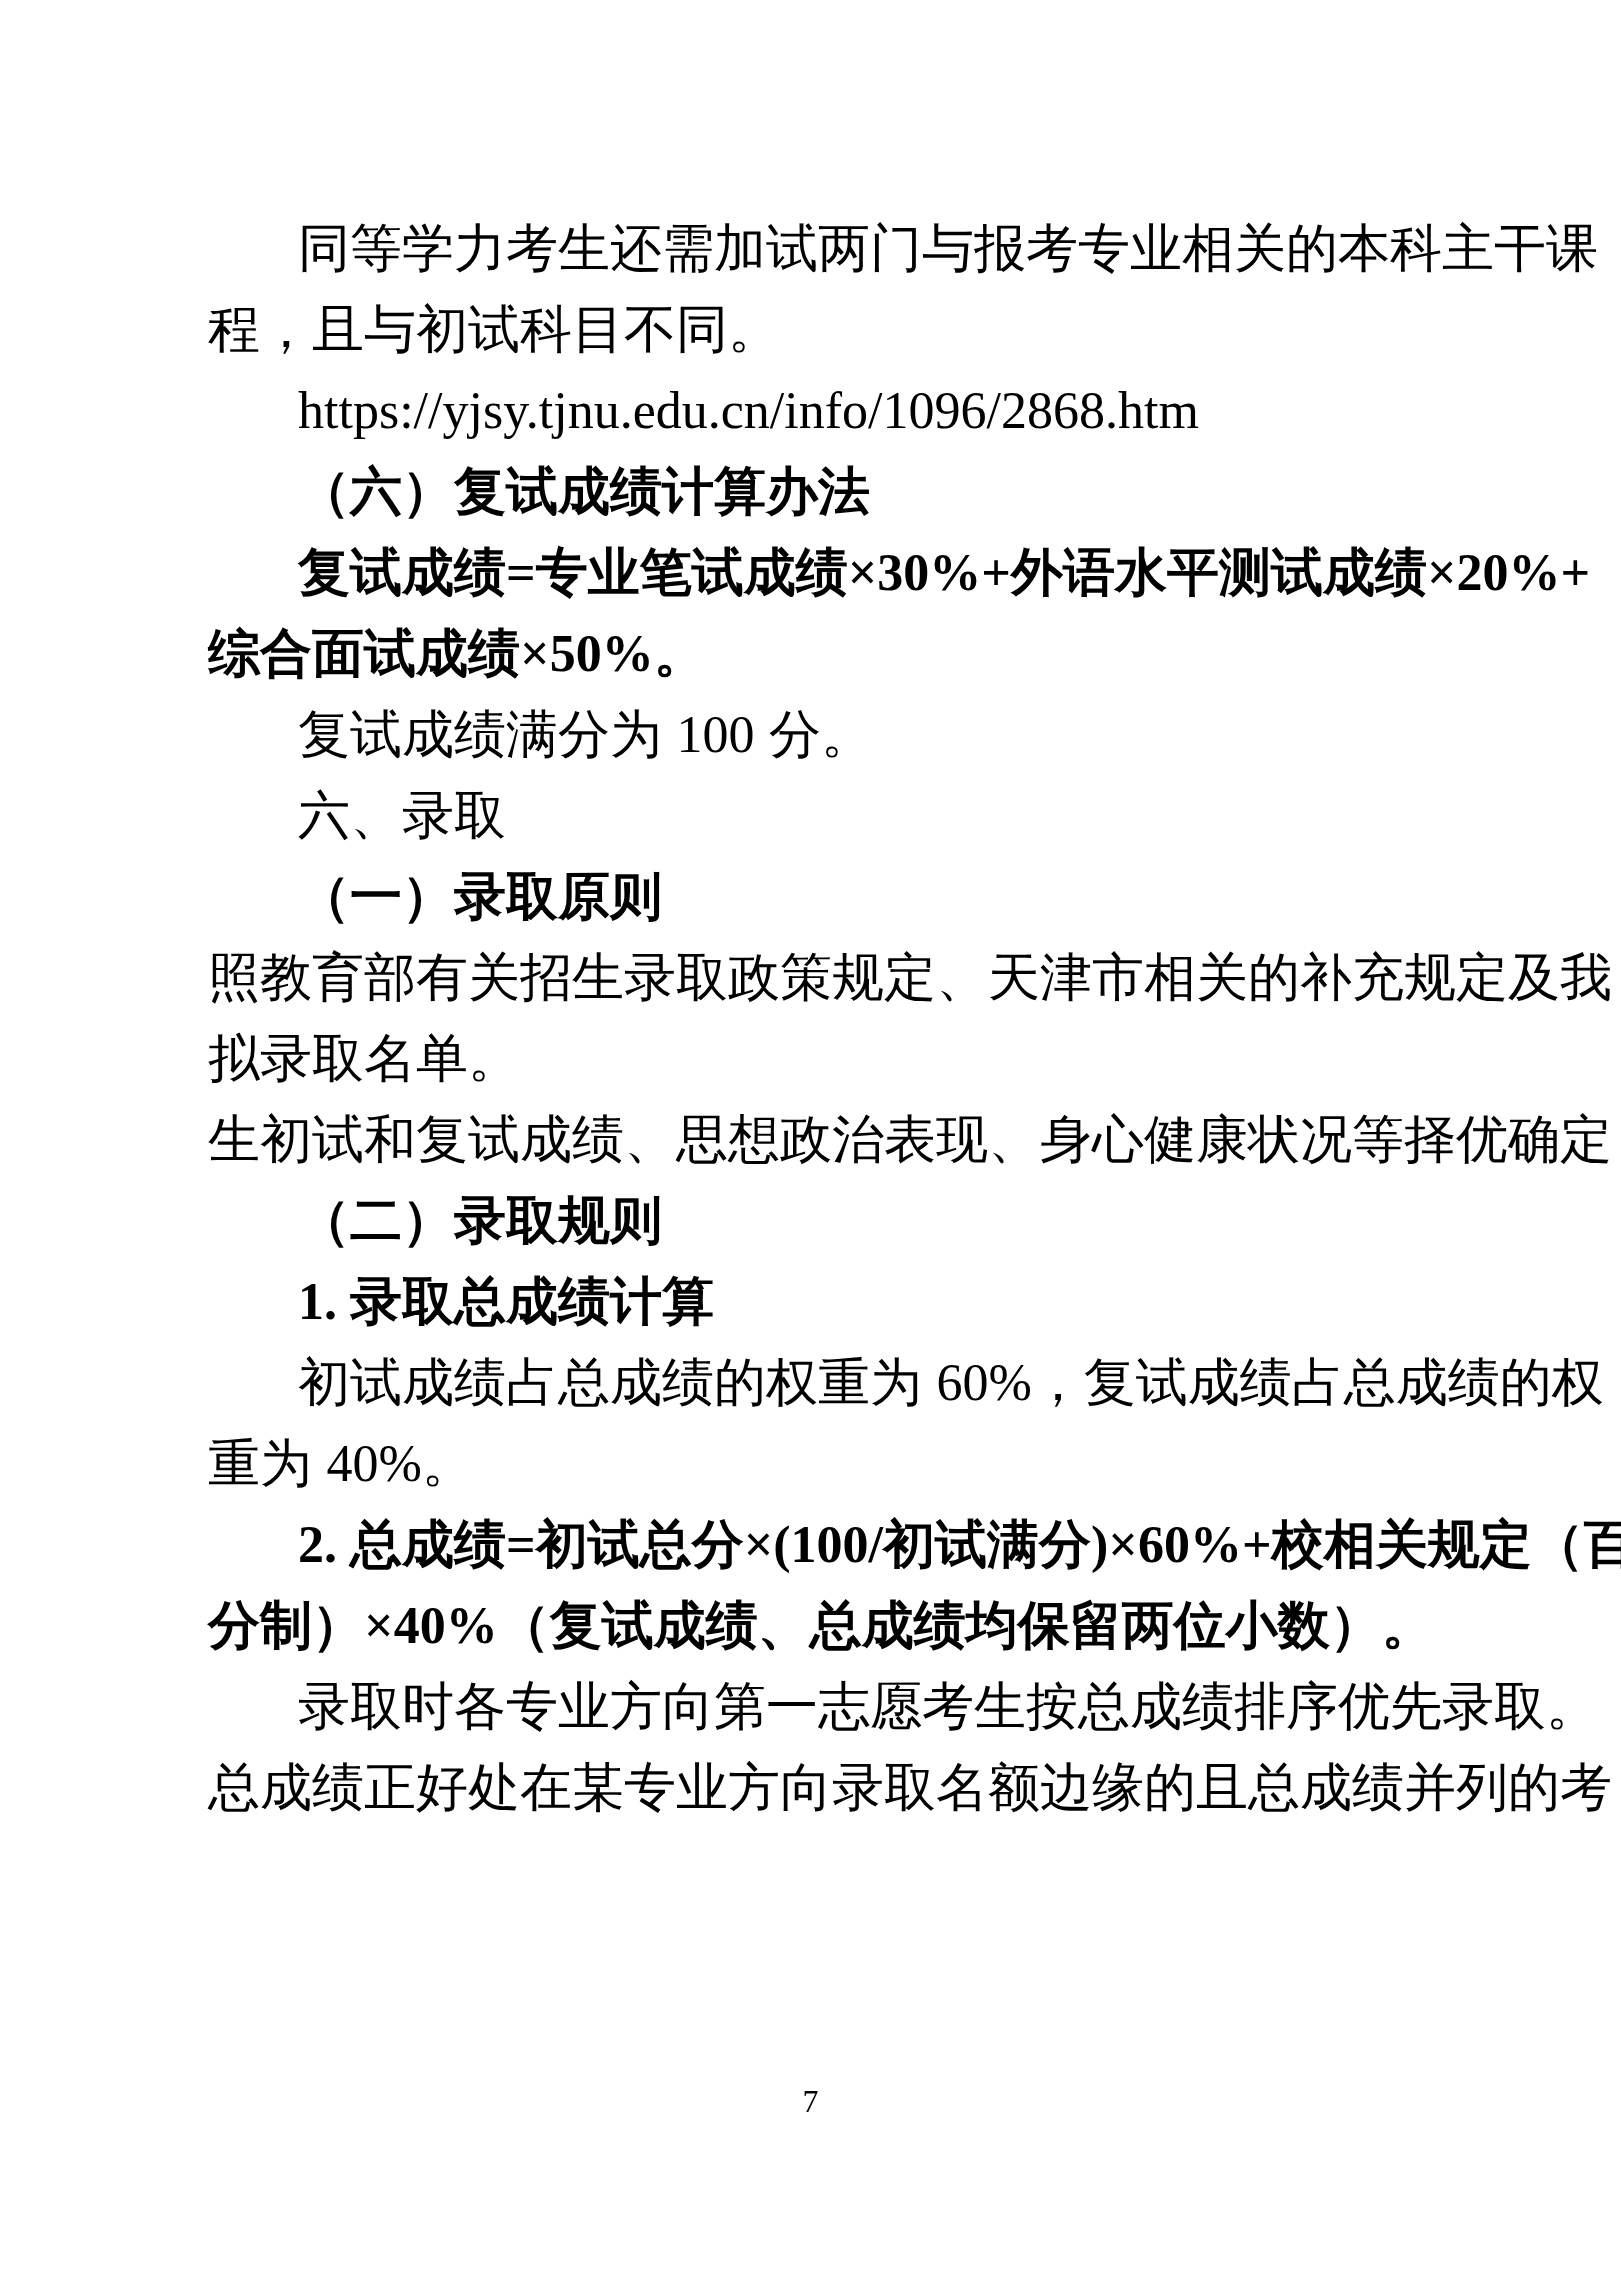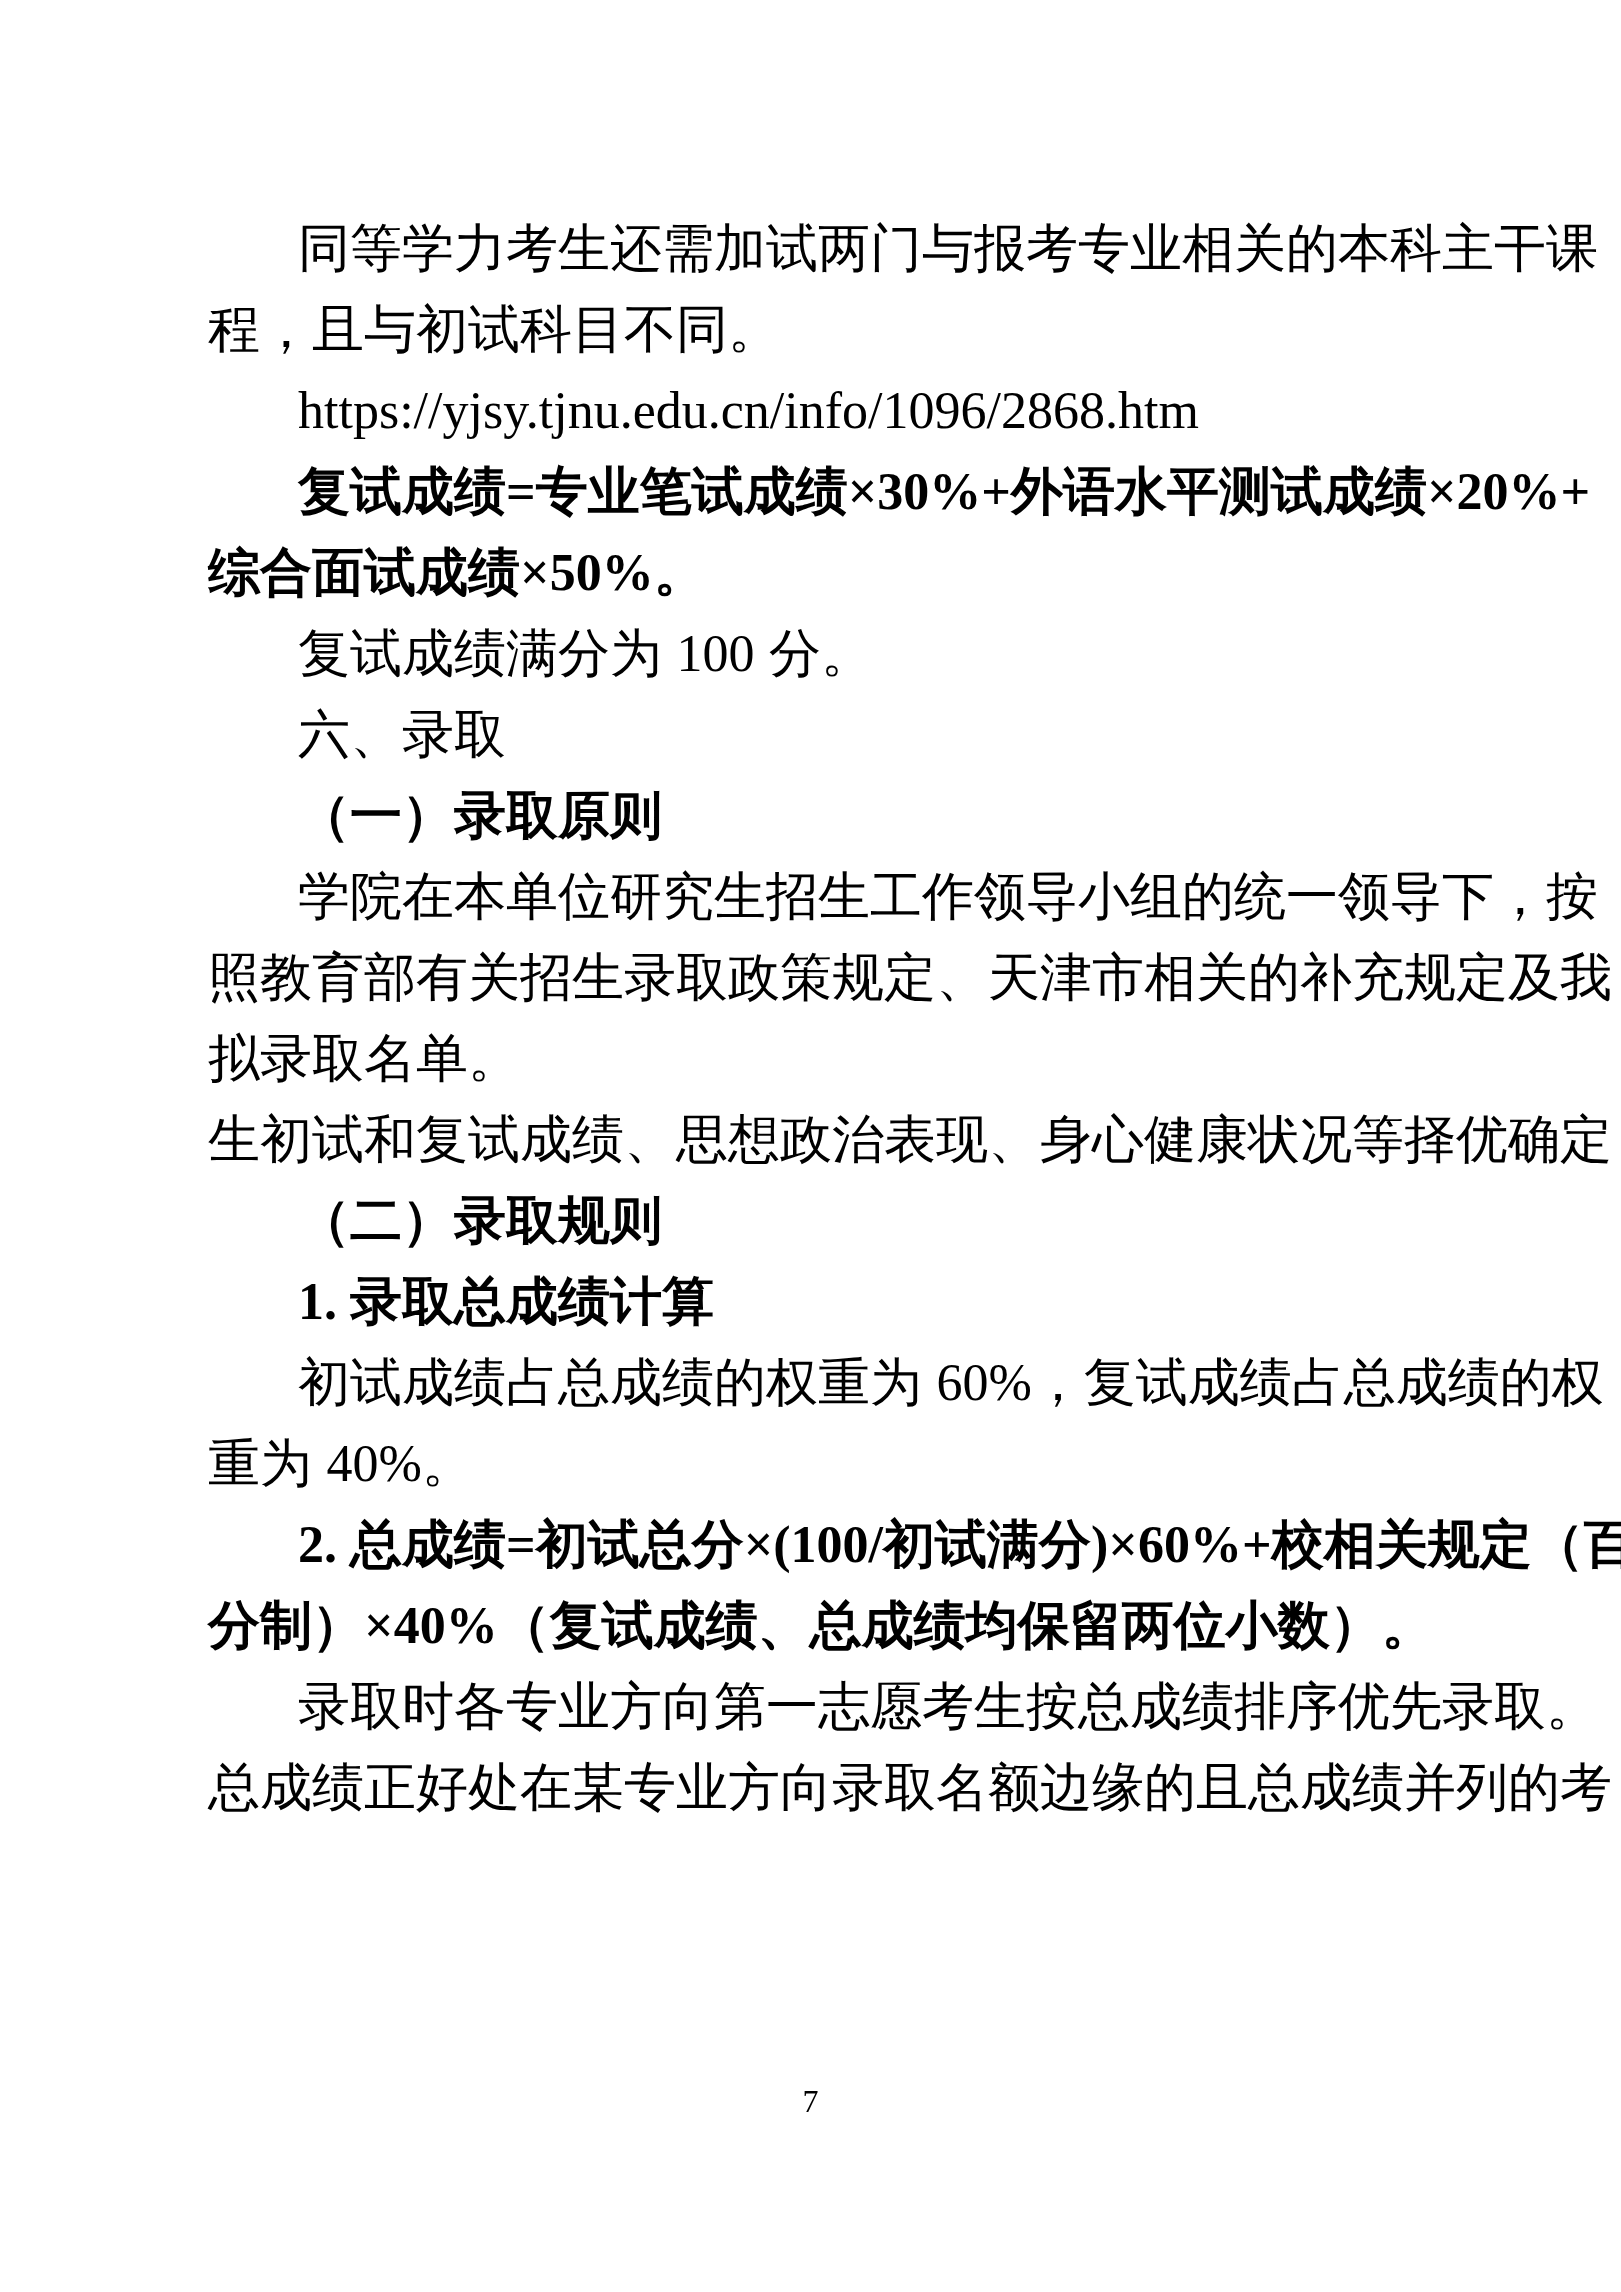--- a/index.html
+++ b/index.html
@@ -53,26 +53,26 @@
   }
 </style>
 </head>
 <body>
 
 <div class="page">
   <div class="text-block" id="text-block">
       <div class="line indent"><span class="seg">同等学力考生还需加试两门与报考专业相关的本科主干课</span></div>
       <div class="line"><span class="seg">程，且与初试科目不同。</span></div>
       <div class="line indent"><span class="seg serif">https://yjsy.tjnu.edu.cn/info/1096/2868.htm</span></div>
+      <div class="line indent bold"><span class="seg">（六）复试成绩计算办法</span></div>
       <div class="line indent bold"><span class="seg">复试成绩</span><span class="seg serif">=</span><span class="seg">专业笔试成绩</span><span class="seg serif">×30%+</span><span class="seg">外语水平测试成绩</span><span class="seg serif">×20%+</span></div>
       <div class="line bold"><span class="seg">综合面试成绩</span><span class="seg serif">×50%</span><span class="seg">。</span></div>
       <div class="line indent"><span class="seg">复试成绩满分为 </span><span class="seg serif">100</span><span class="seg"> 分。</span></div>
       <div class="line indent"><span class="seg">六、录取</span></div>
       <div class="line indent bold"><span class="seg">（一）录取原则</span></div>
-      <div class="line indent"><span class="seg">学院在本单位研究生招生工作领导小组的统一领导下，按</span></div>
       <div class="line"><span class="seg">照教育部有关招生录取政策规定、天津市相关的补充规定及我</span></div>
       <div class="line"><span class="seg">拟录取名单。</span></div>
       <div class="line"><span class="seg">生初试和复试成绩、思想政治表现、身心健康状况等择优确定</span></div>
       <div class="line indent bold"><span class="seg">（二）录取规则</span></div>
       <div class="line indent bold"><span class="seg serif">1. </span><span class="seg">录取总成绩计算</span></div>
       <div class="line indent"><span class="seg">初试成绩占总成绩的权重为 </span><span class="seg serif">60%</span><span class="seg">，复试成绩占总成绩的权</span></div>
       <div class="line"><span class="seg">重为 </span><span class="seg serif">40%</span><span class="seg">。</span></div>
       <div class="line indent bold"><span class="seg serif">2. </span><span class="seg">总成绩</span><span class="seg serif">=</span><span class="seg">初试总分</span><span class="seg serif">×(100/</span><span class="seg">初试满分</span><span class="seg serif">)×60%+</span><span class="seg">校相关规定（百</span></div>
       <div class="line bold"><span class="seg">分制）</span><span class="seg serif">×40%</span><span class="seg">（复试成绩、总成绩均保留两位小数）。</span></div>
       <div class="line indent"><span class="seg">录取时各专业方向第一志愿考生按总成绩排序优先录取。</span></div>

